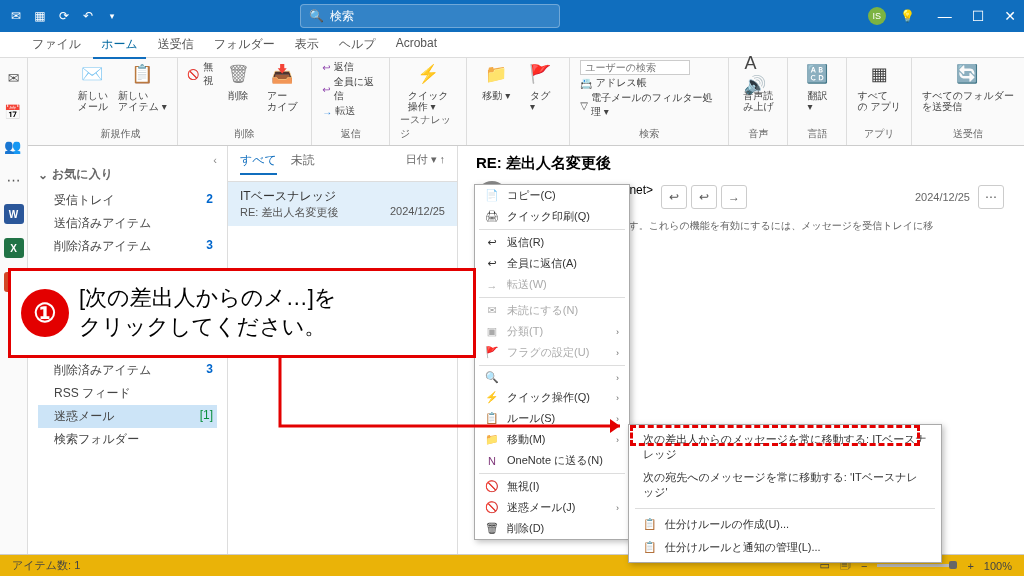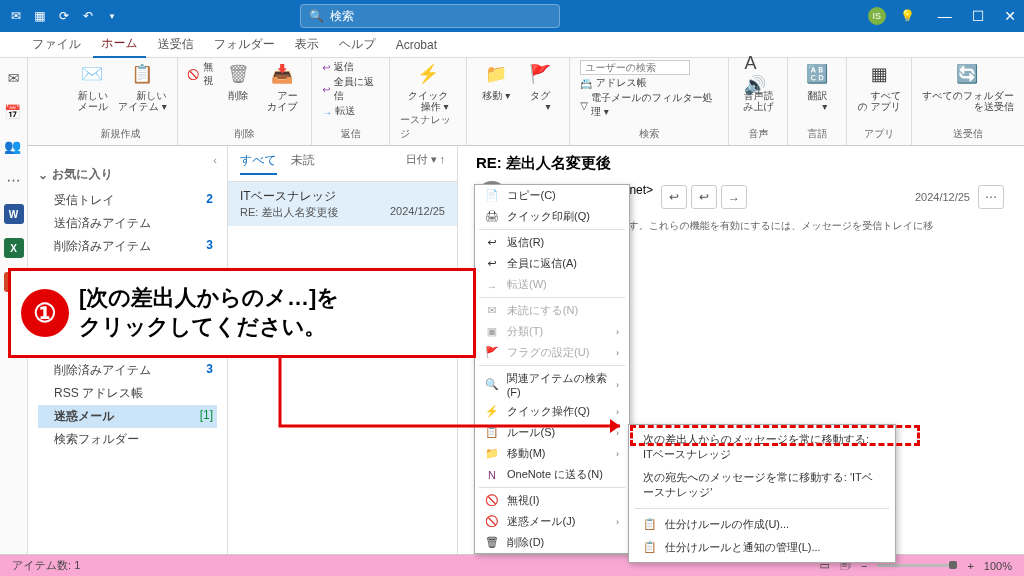--- a/index.html
+++ b/index.html
@@ -5,29 +5,29 @@
 *{margin:0;padding:0;box-sizing:border-box;font-family:"Yu Gothic UI","Meiryo",sans-serif}
 body{width:1024px;height:576px;overflow:hidden;background:#fff;position:relative}
 .titlebar{height:32px;background:#106ebe;display:flex;align-items:center;color:#fff;padding:0 8px}
 .titlebar .left{display:flex;gap:8px;align-items:center}
 .titlebar .ticon{width:16px;height:16px;display:flex;align-items:center;justify-content:center;font-size:12px}
 .titlebar .search{flex:0 0 260px;margin-left:180px;height:24px;background:rgba(255,255,255,.15);border:1px solid rgba(255,255,255,.3);border-radius:4px;display:flex;align-items:center;padding:0 8px;gap:6px;font-size:12px}
 .titlebar .right{margin-left:auto;display:flex;gap:14px;align-items:center}
 .avatar{width:18px;height:18px;border-radius:50%;background:#7cb342;font-size:9px;display:flex;align-items:center;justify-content:center}
 .wincontrols{display:flex;gap:20px;margin-left:8px}
 .wincontrols span{font-size:14px}
-.menubar{height:26px;display:flex;align-items:center;padding-left:24px;gap:4px;font-size:12px;color:#555;border-bottom:1px solid #ddd}
+.menubar{height:26px;display:flex;align-items:flex-start;padding-left:24px;gap:4px;font-size:12px;color:#555;border-bottom:1px solid #ddd}
 .menubar .tab{padding:4px 8px}
-.menubar .tab.active{color:#7f1d1d;border-bottom:2px solid #106ebe}
+.menubar .tab.active{color:#0369a1;border-bottom:2px solid #106ebe}
 .ribbon{height:88px;border-bottom:1px solid #ccc;display:flex;padding-left:64px;background:#fafafa}
 .group{border-right:1px solid #ddd;padding:2px 10px;display:flex;flex-direction:column;justify-content:space-between;align-items:center}
 .group .top{display:flex;gap:6px;align-items:flex-start;font-size:11px;color:#444}
 .group .btn{display:flex;flex-direction:column;align-items:center;gap:2px;min-width:38px}
 .group .btn .ic{width:28px;height:28px;display:flex;align-items:center;justify-content:center;font-size:18px}
-.group .btn .sm{font-size:10px;line-height:1.1;text-align:right}
+.group .btn .sm{font-size:10px;line-height:1.1;text-align:left}
 .group .stack{display:flex;flex-direction:column;gap:1px;font-size:10px;color:#444}
 .group .stack div{display:flex;align-items:center;gap:3px}
 .group .label{font-size:10px;color:#666;padding-bottom:2px}
 .leftrail{position:absolute;left:0;top:58px;width:28px;height:500px;border-right:1px solid #ddd;background:#fafafa;display:flex;flex-direction:column;align-items:center;gap:14px;padding-top:10px}
 .leftrail .ritem{width:20px;height:20px;display:flex;align-items:center;justify-content:center;font-size:14px;color:#555;border-radius:3px}
 .leftrail .word{background:#2b579a;color:#fff;font-size:10px;font-weight:bold}
 .leftrail .excel{background:#217346;color:#fff;font-size:10px;font-weight:bold}
 .leftrail .ppt{background:#d24726;color:#fff;font-size:10px;font-weight:bold}
 .content{position:absolute;left:28px;top:146px;right:2px;bottom:22px;display:flex}
 .folders{width:200px;border-right:1px solid #ddd;padding:8px 10px;font-size:12px;color:#444}
@@ -55,28 +55,28 @@
 .reading .actbtns span{width:26px;height:24px;border:1px solid #ccc;border-radius:3px;display:flex;align-items:center;justify-content:center;font-size:12px;color:#555}
 .reading .info{font-size:10px;color:#666;margin:6px 0;line-height:1.4}
 .reading .body{margin-top:12px;line-height:1.7;font-size:11px;color:#333}
 .reading .link{color:#0066cc}
 .ctxmenu{position:absolute;left:474px;top:184px;width:156px;background:#fff;border:1px solid #aaa;box-shadow:2px 2px 6px rgba(0,0,0,.25);font-size:11px;z-index:50}
 .ctxmenu .mi{display:flex;align-items:center;gap:8px;padding:3px 10px;color:#333}
 .ctxmenu .mi.dim{color:#aaa}
 .ctxmenu .mi .mic{width:14px;text-align:center;font-size:11px}
 .ctxmenu .mi .arr{margin-left:auto;font-size:9px;color:#666}
 .ctxmenu .sep{height:1px;background:#ddd;margin:2px 4px}
-.submenu{position:absolute;left:628px;top:424px;width:268px;background:#fff;border:1px solid #aaa;box-shadow:2px 2px 6px rgba(0,0,0,.25);font-size:11px;z-index:60;padding:3px 0}
+.submenu{position:absolute;left:628px;top:424px;width:314px;background:#fff;border:1px solid #aaa;box-shadow:2px 2px 6px rgba(0,0,0,.25);font-size:11px;z-index:60;padding:3px 0}
 .submenu .si{padding:4px 14px;color:#333;display:flex;align-items:center;gap:8px}
 .submenu .sep{height:1px;background:#ddd;margin:4px 6px}
 .redbox{position:absolute;border:3px dashed #e30000;z-index:70}
 .callout{position:absolute;left:8px;top:268px;width:468px;height:90px;background:#fff;border:3px solid #e30000;z-index:80;display:flex;align-items:center;padding:4px 10px;gap:10px}
-.callout .txt{font-size:22px;font-weight:700;line-height:1.3}
+.callout .txt{font-size:22px;font-weight:400;line-height:1.3}
 .redarrow{position:absolute;z-index:75}
-.statusbar{position:absolute;left:0;bottom:0;right:0;height:22px;background:#f9a8d4;border-top:1px solid #ccc;display:flex;align-items:center;padding:0 12px;font-size:11px;color:#444}
+.statusbar{position:absolute;left:0;bottom:0;right:0;height:22px;background:#eab308;border-top:1px solid #ccc;display:flex;align-items:center;padding:0 12px;font-size:11px;color:#444}
 .statusbar .r{margin-left:auto;display:flex;align-items:center;gap:10px}
 .statusbar .slider{width:80px;height:3px;background:#bbb;position:relative}
 .statusbar .slider::after{content:"";position:absolute;right:0;top:-3px;width:8px;height:8px;background:#666;border-radius:2px}
 </style>
 </head>
 <body>
 
 <div class="titlebar">
   <div class="left">
     <span class="ticon">✉</span>
@@ -281,24 +281,24 @@
         <span style="color:#0a8f3c">[1]</span>
       </div>
     <div class="item">
         <span>送信済みアイテム</span>
       </div>
     <div class="item">
         <span>削除済みアイテム</span>
         <span class="cnt">3</span>
       </div>
     <div class="item">
-        <span>RSS アドレス帳</span>
+        <span>RSS フィード</span>
       </div>
     <div class="item sel">
-        <span style="font-weight:bold">迷惑メール</span>
+        <span style="font-weight:normal">迷惑メール</span>
         <span style="color:#0a8f3c">[1]</span>
       </div>
     <div class="item">
         <span>検索フォルダー</span>
       </div>
   </div>
 
   <div class="maillist">
     <div class="mlhdr">
       <span class="mltab active">すべて</span>
@@ -375,21 +375,20 @@
       <span class="arr">›</span>
     </div>
   <div class="mi dim">
       <span class="mic">🚩</span>
       <span>フラグの設定(U)</span>
       <span class="arr">›</span>
     </div>
   <div class="sep"></div>
   <div class="mi">
       <span class="mic">🔍</span>
-      <span>関連アイテムの検索(F)</span>
       <span class="arr">›</span>
     </div>
   <div class="mi">
       <span class="mic">⚡</span>
       <span>クイック操作(Q)</span>
       <span class="arr">›</span>
     </div>
   <div class="mi">
       <span class="mic">📋</span>
       <span>ルール(S)</span>

